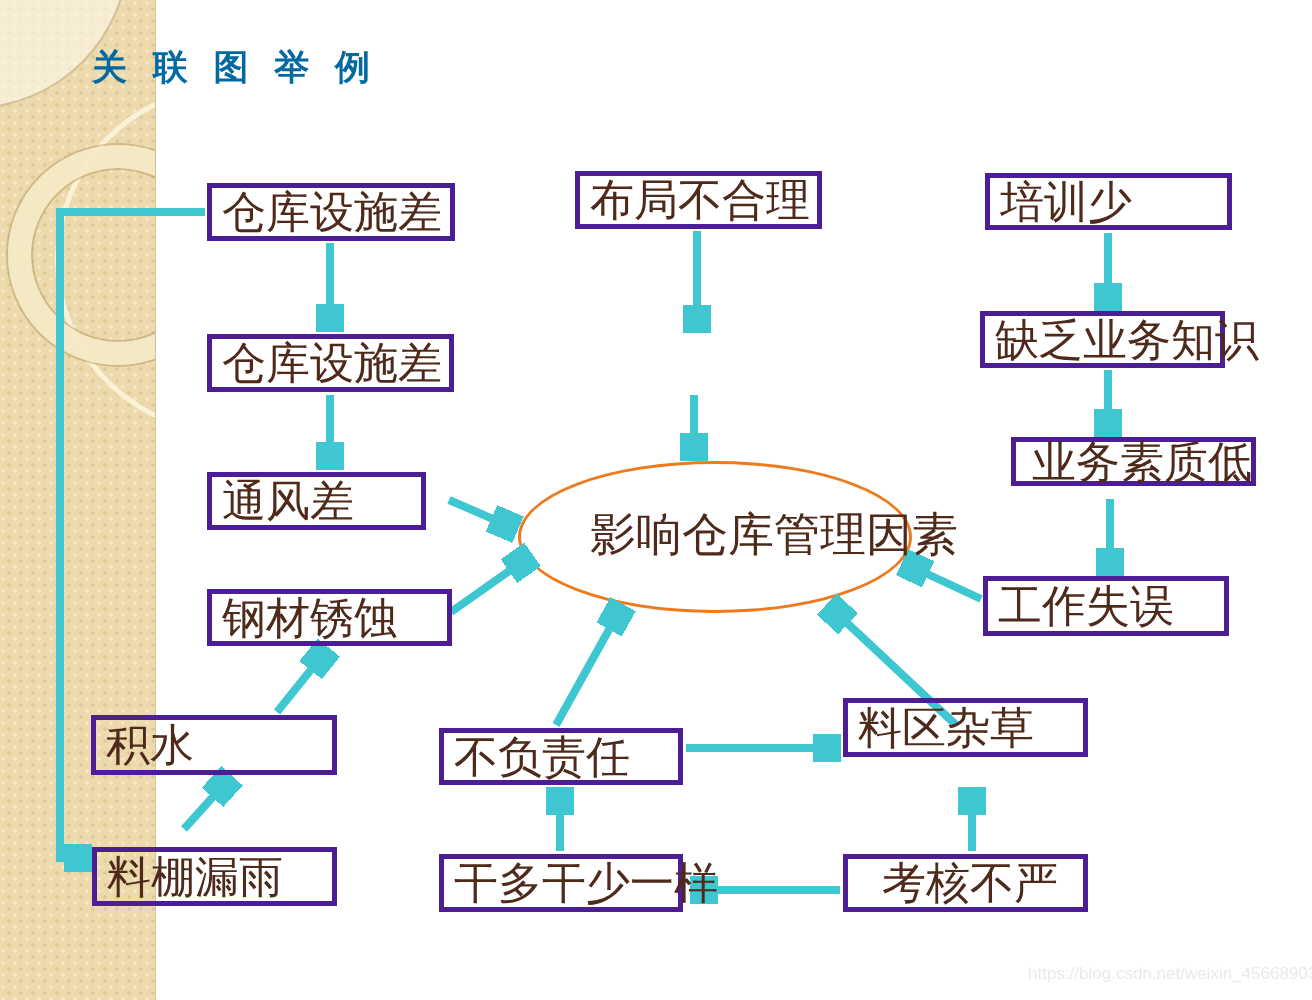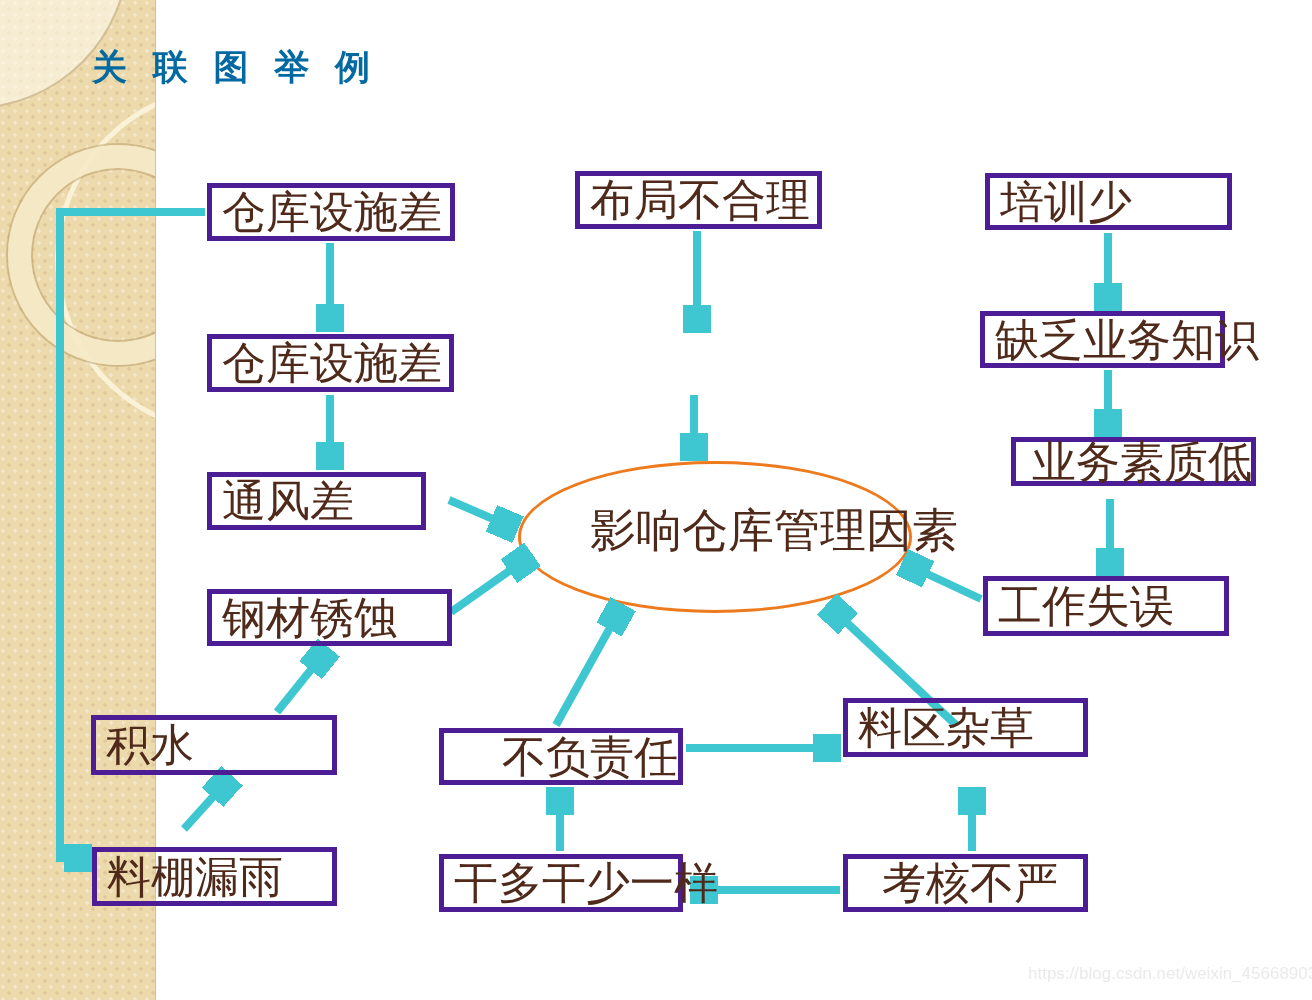--- a/index.html
+++ b/index.html
@@ -45,21 +45,21 @@
   }
   .node-label{
     font-size:44px;color:#4f2a1a;white-space:nowrap;line-height:1;padding-left:10px;
   }
   #center-ellipse{
     position:absolute;border:3px solid #ee7a1e;border-radius:50%;box-sizing:border-box;
     background:transparent;z-index:1;
   }
   #center-label{
     position:absolute;left:590px;top:511px;z-index:3;
-    font-size:46px;color:#4f2a1a;white-space:nowrap;line-height:1;font-family:Liberation Mono, monospace;
+    font-size:46px;color:#4f2a1a;white-space:nowrap;line-height:1;
   }
   #watermark{
     position:absolute;left:1028px;top:964px;z-index:6;
     font-size:17px;color:#eaeaea;white-space:nowrap;
   }
 </style>
 </head>
 <body>
 
 <div id="side-band">
@@ -123,21 +123,21 @@
     </div>
     <div class="node" style="left: 207px; top: 589px; width: 245px; height: 57px;">
       <span class="node-label">钢材锈蚀</span>
     </div>
     <div class="node" style="left: 983px; top: 576px; width: 246px; height: 60px;">
       <span class="node-label">工作失误</span>
     </div>
     <div class="node" style="left: 91px; top: 715px; width: 246px; height: 60px;">
       <span class="node-label">积水</span>
     </div>
-    <div class="node" style="left: 439px; top: 728px; width: 244px; height: 57px; padding-left: 48px;">
+    <div class="node" style="left: 439px; top: 728px; width: 244px; height: 57px;">
       <span class="node-label">不负责任</span>
     </div>
     <div class="node" style="left: 843px; top: 698px; width: 245px; height: 59px;">
       <span class="node-label">料区杂草</span>
     </div>
     <div class="node" style="left: 92px; top: 831px; width: 245px; height: 59px; margin-top: 16px;">
       <span class="node-label">料棚漏雨</span>
     </div>
     <div class="node" style="left: 439px; top: 854px; width: 244px; height: 58px;">
       <span class="node-label">干多干少一样</span>

